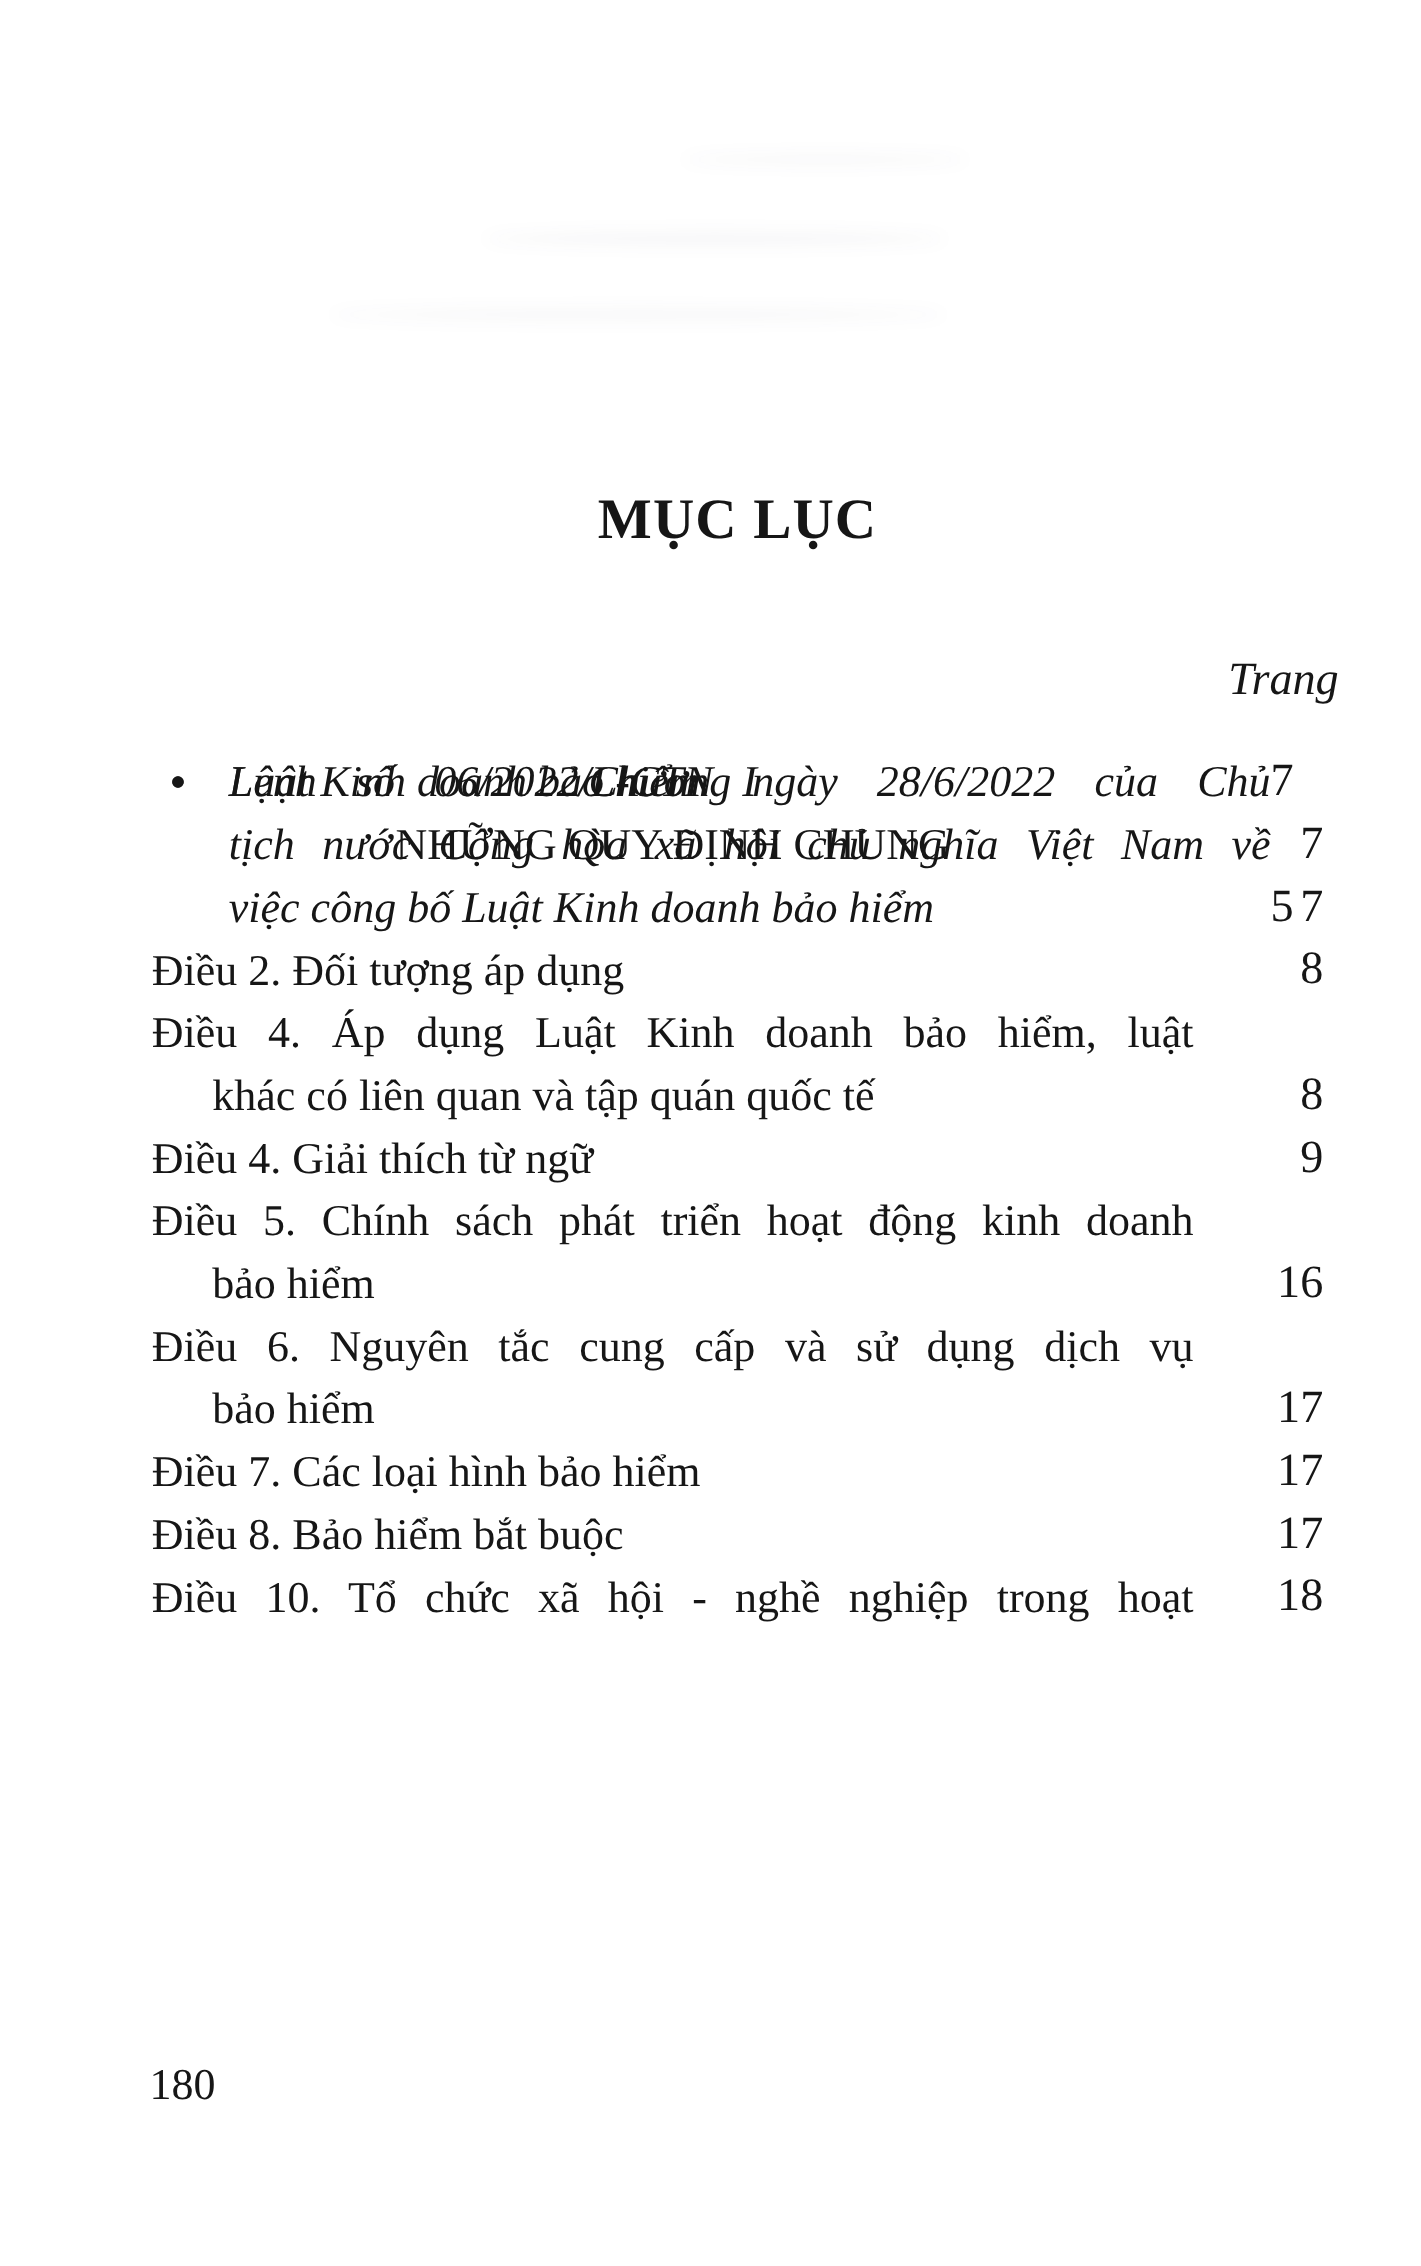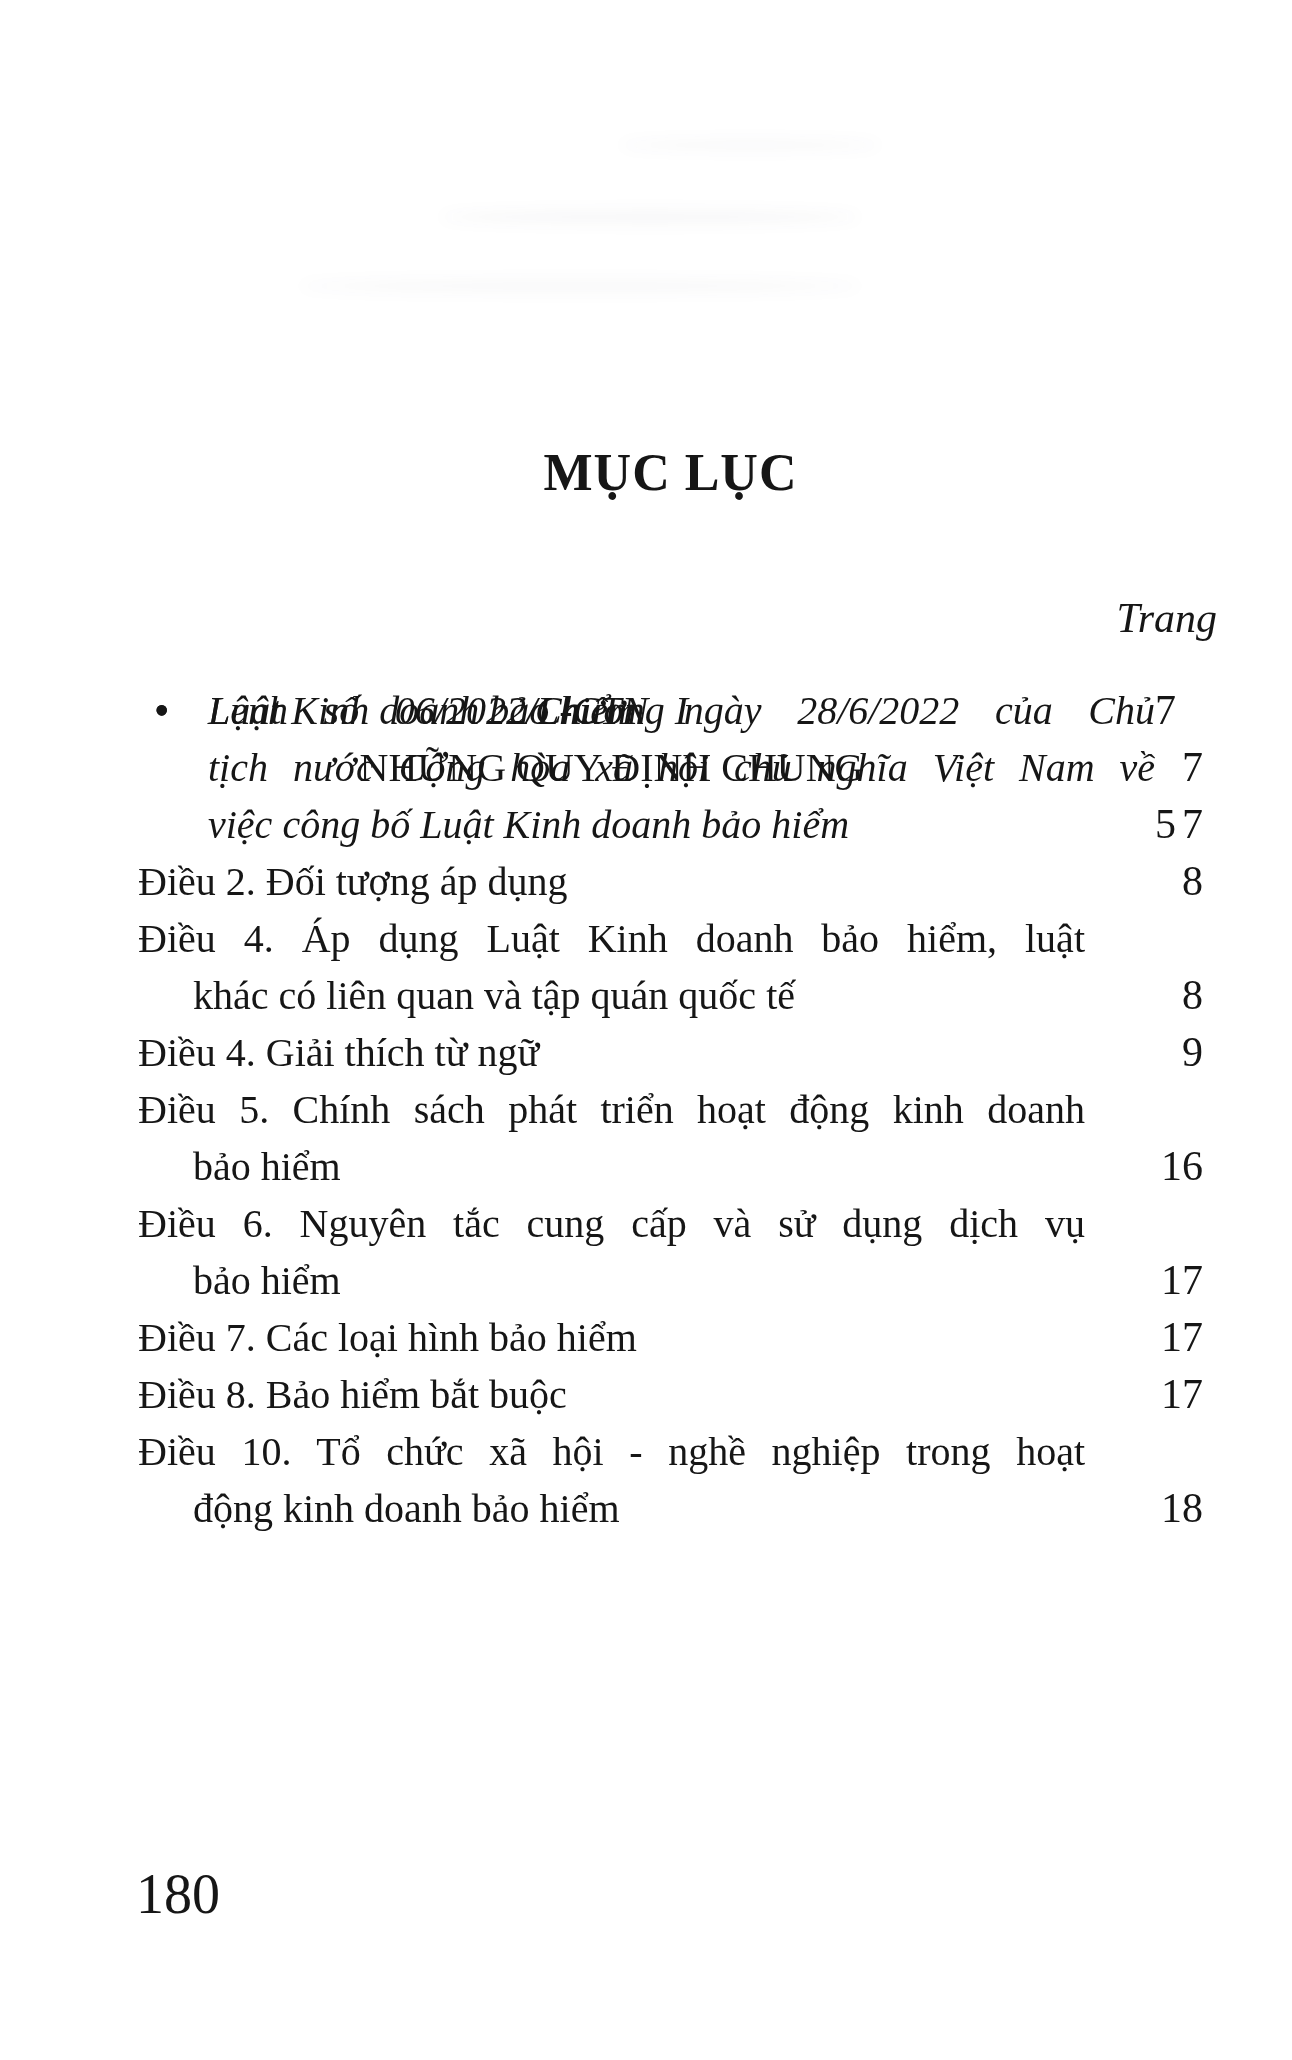--- a/index.html
+++ b/index.html
@@ -61,21 +61,21 @@
   .row.center-caps .line{text-align:center;}
   .row.center-italic .line{font-style:italic;}
   .enum{
     margin-left:auto;
     font-size:42px;line-height:57px;
     white-space:nowrap;
   }
   .folio{
     position:absolute;
     left:136px;top:1866px;
-    font-size:56px;line-height:57px;
+    font-size:40px;line-height:57px;
   }
 </style>
 </head>
 <body>
 
 <div class="page">
   <div class="artifact a1"></div>
   <div class="artifact a2"></div>
   <div class="artifact a3"></div>
 
@@ -156,20 +156,19 @@
       </div>
       <div class="row item">
         <div class="etext">
           <div class="line">Điều 8. Bảo hiểm bắt buộc</div>
         </div>
         <div class="enum">17</div>
       </div>
       <div class="row item">
         <div class="etext">
           <div class="line j">Điều 10. Tổ chức xã hội - nghề nghiệp trong hoạt</div>
-          <div class="line cont">động kinh doanh bảo hiểm</div>
         </div>
         <div class="enum">18</div>
       </div>
     </div>
 
   <div class="folio">180</div>
 </div>
 
 </body></html>

